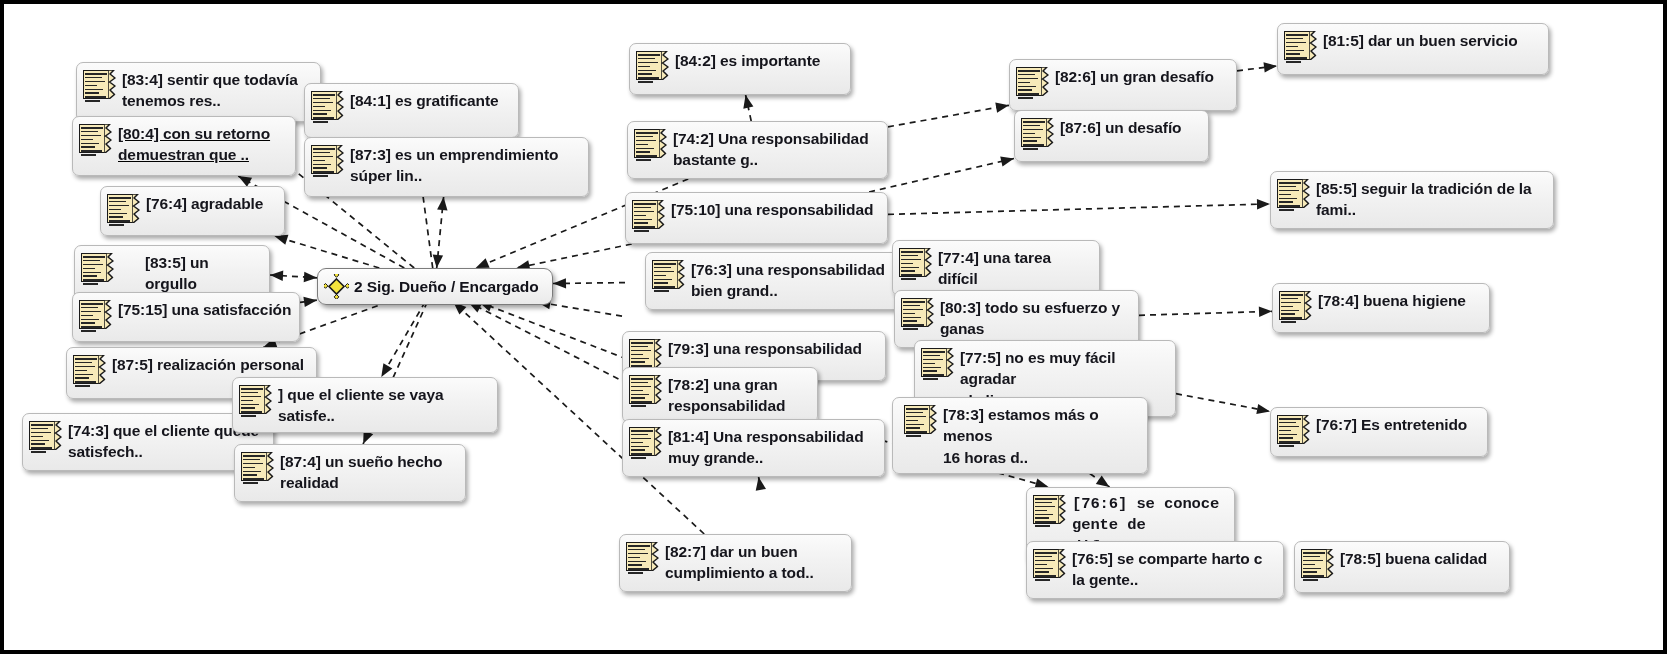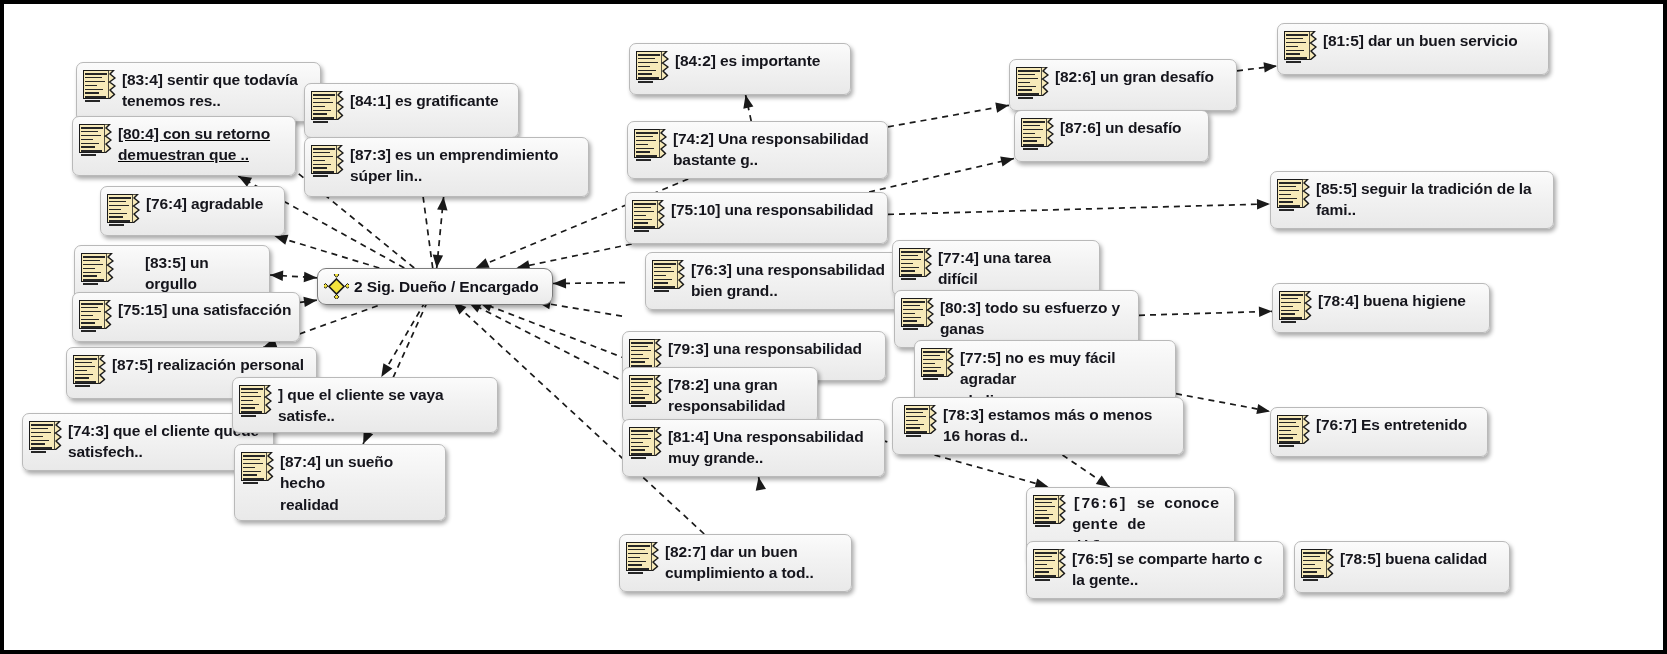--- a/index.html
+++ b/index.html
@@ -393,21 +393,21 @@
           <i style="width: 96%;"></i>
           <i style="width: 70%;"></i>
         </span>
         <span class="tear"><svg viewBox="0 0 11 29" width="11" height="29">
             <path d="M0 0 L6 0 L2 4 L7 8 L1.5 12 L7 16 L2 20 L6.5 24.5 L1 29 L0 29 Z" fill="#f7eab9" stroke="#1a1a1a" stroke-width="1.5" stroke-linejoin="round"></path>
           </svg></span>
       </span>
       <span class="label">] que el cliente se vaya
 satisfe..</span>
     </div>
-    <div class="node" style="left: 230px; top: 440px; width: 212px; min-height: 58px;">
+    <div class="node" style="left: 230px; top: 440px; width: 232px; min-height: 58px;">
       <span class="doc-icon">
         <span class="page"></span>
         <span class="lines">
           <i style="width: 100%;"></i>
           <i style="width: 78%;"></i>
           <i style="width: 92%;"></i>
           <i style="width: 55%;"></i>
           <i style="width: 84%;"></i>
           <i style="width: 62%;"></i>
           <i style="width: 96%;"></i>
@@ -667,21 +667,21 @@
           <i style="width: 96%;"></i>
           <i style="width: 70%;"></i>
         </span>
         <span class="tear"><svg viewBox="0 0 11 29" width="11" height="29">
             <path d="M0 0 L6 0 L2 4 L7 8 L1.5 12 L7 16 L2 20 L6.5 24.5 L1 29 L0 29 Z" fill="#f7eab9" stroke="#1a1a1a" stroke-width="1.5" stroke-linejoin="round"></path>
           </svg></span>
       </span>
       <span class="label">[77:5] no es muy fácil agradar
 al cli..</span>
     </div>
-    <div class="node" style="left: 888px; top: 393px; width: 292px; min-height: 58px; padding-left: 11px;">
+    <div class="node" style="left: 888px; top: 393px; width: 256px; min-height: 58px; padding-left: 11px;">
       <span class="doc-icon">
         <span class="page"></span>
         <span class="lines">
           <i style="width: 100%;"></i>
           <i style="width: 78%;"></i>
           <i style="width: 92%;"></i>
           <i style="width: 55%;"></i>
           <i style="width: 84%;"></i>
           <i style="width: 62%;"></i>
           <i style="width: 96%;"></i>

